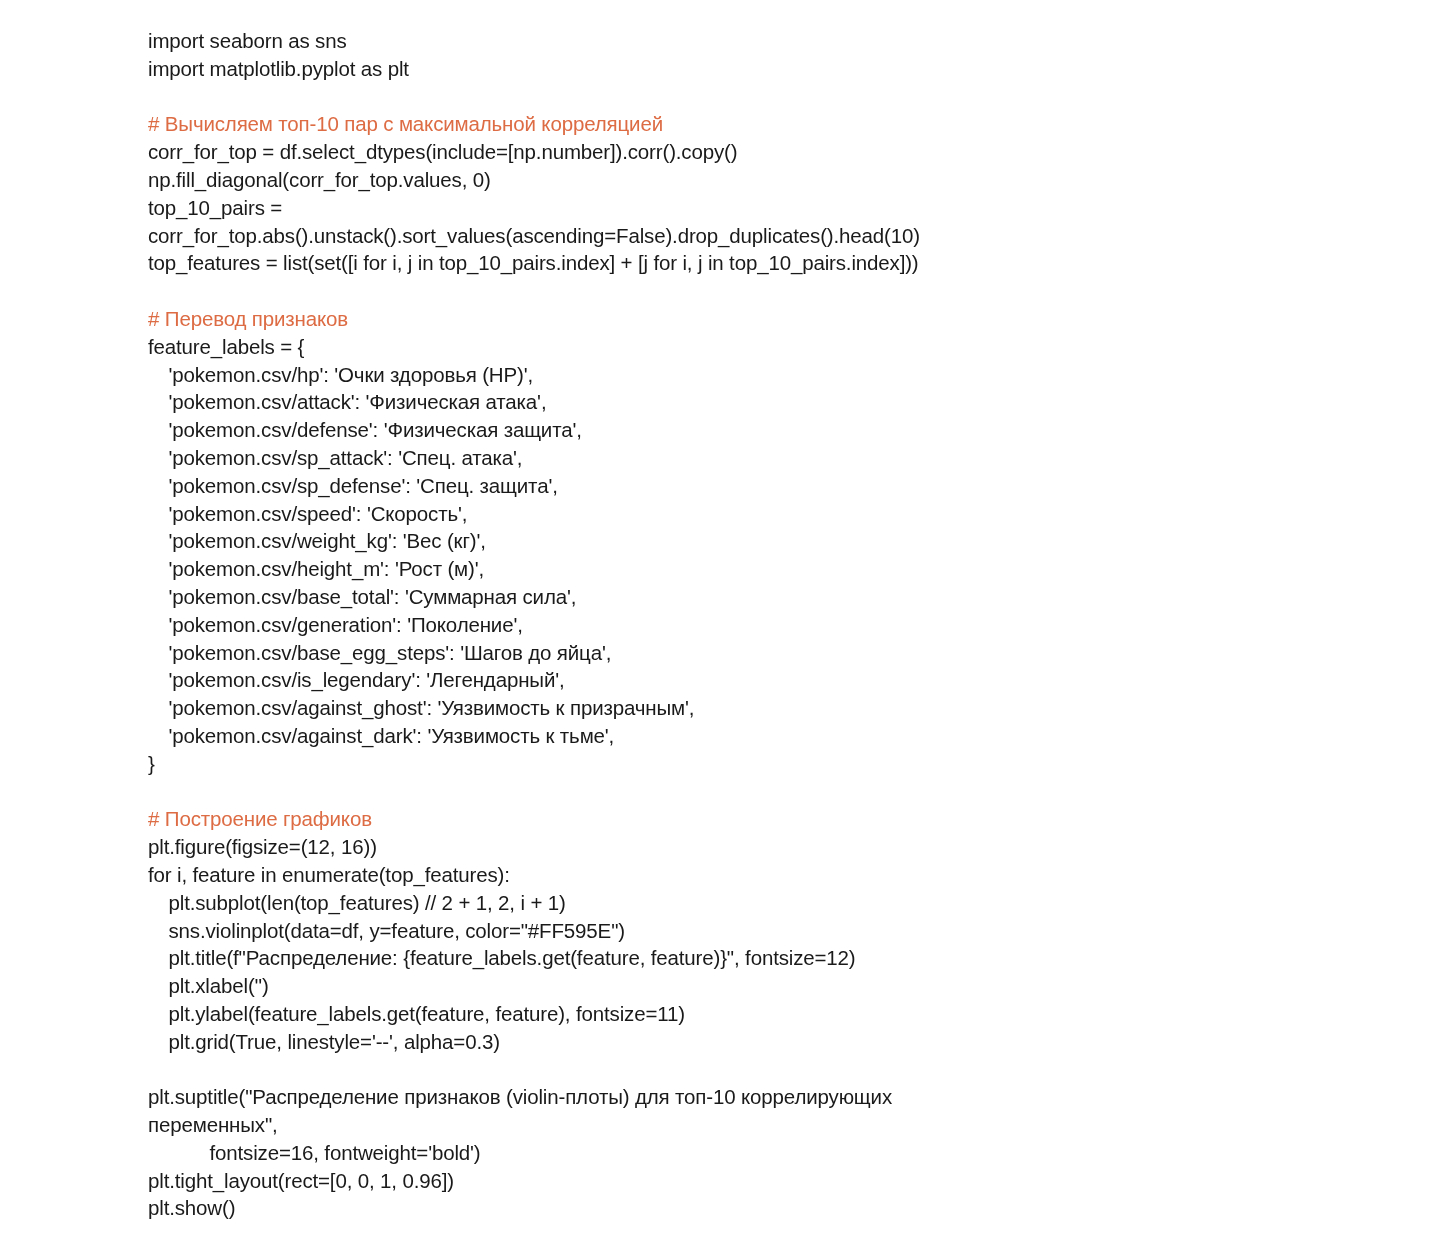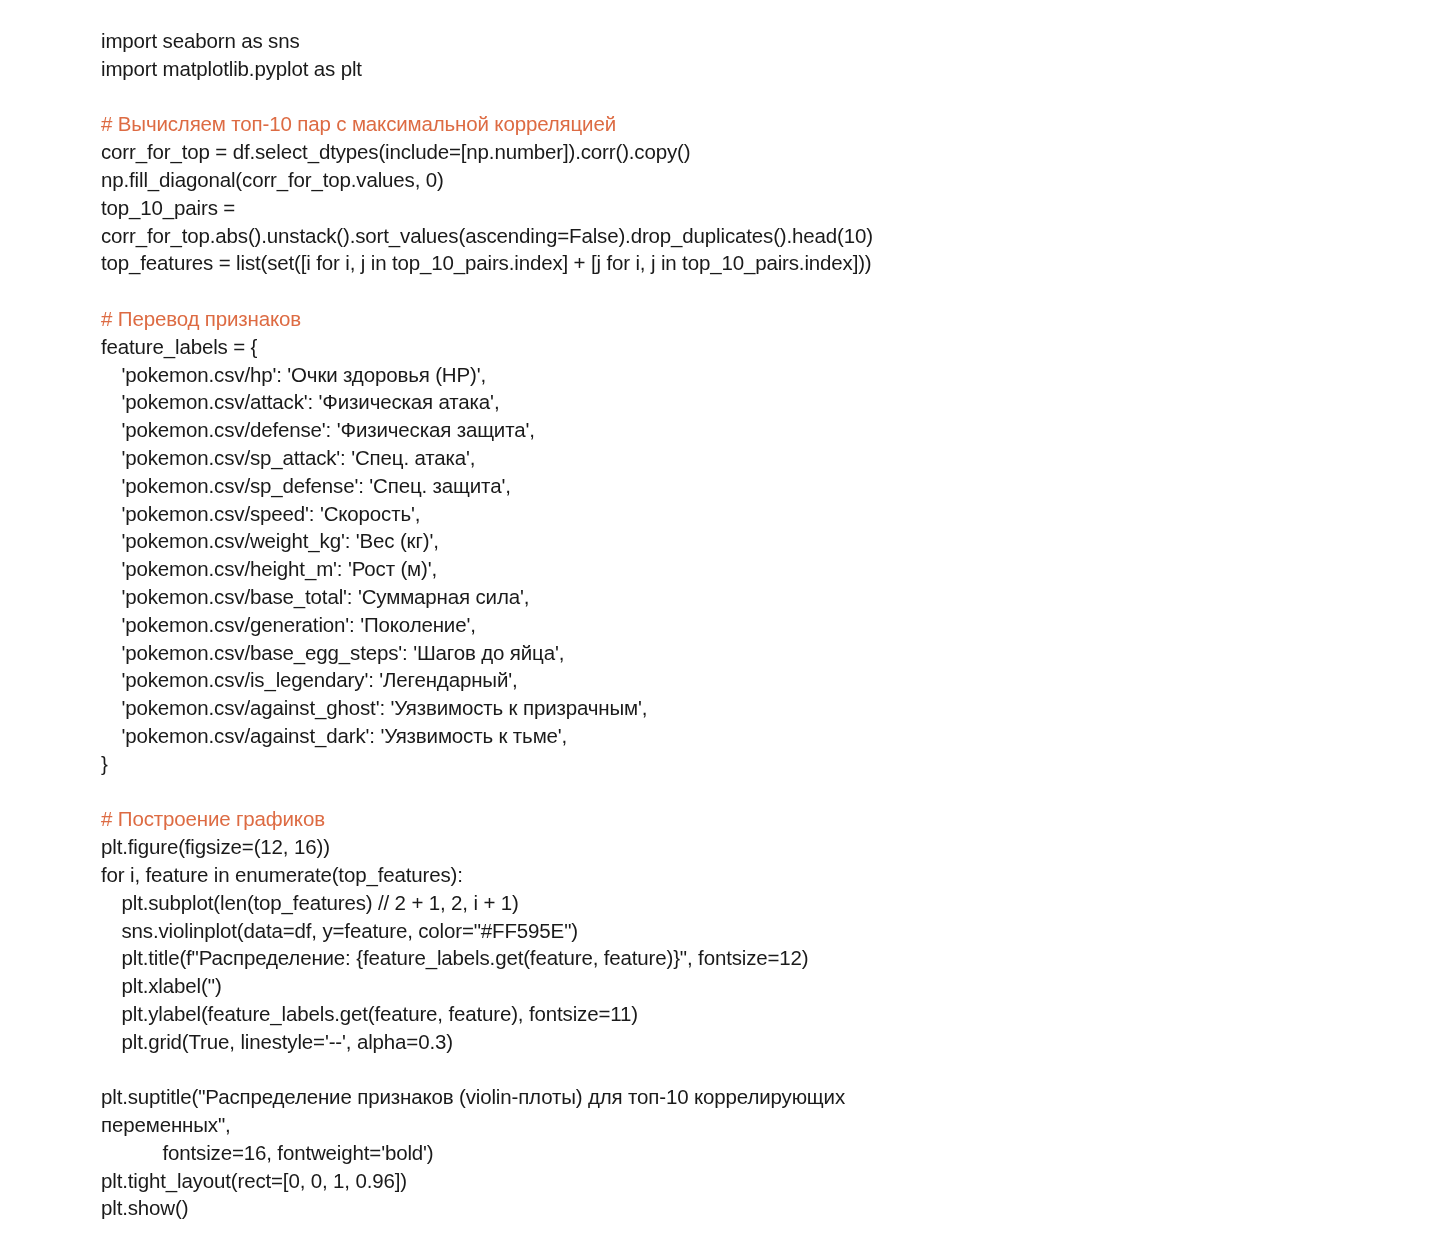--- a/index.html
+++ b/index.html
@@ -19,20 +19,21 @@
     left: 101px;
     width: 1300px;
     font-size: 20.5px;
     line-height: 27.8px;
     letter-spacing: -0.15px;
     color: var(--code-color, #1a1a1a);
     white-space: pre;
   }
   .line {
     height: 27.8px;
+    margin-left: 47px;
   }
   .line.comment {
     color: var(--comment-color, #dd6b43);
   }
   .line.blank {
     
   }
 </style>
 </head>
 <body style="--code-color: #1a1a1a; --comment-color: #dd6b43; background: rgb(255, 255, 255);">

